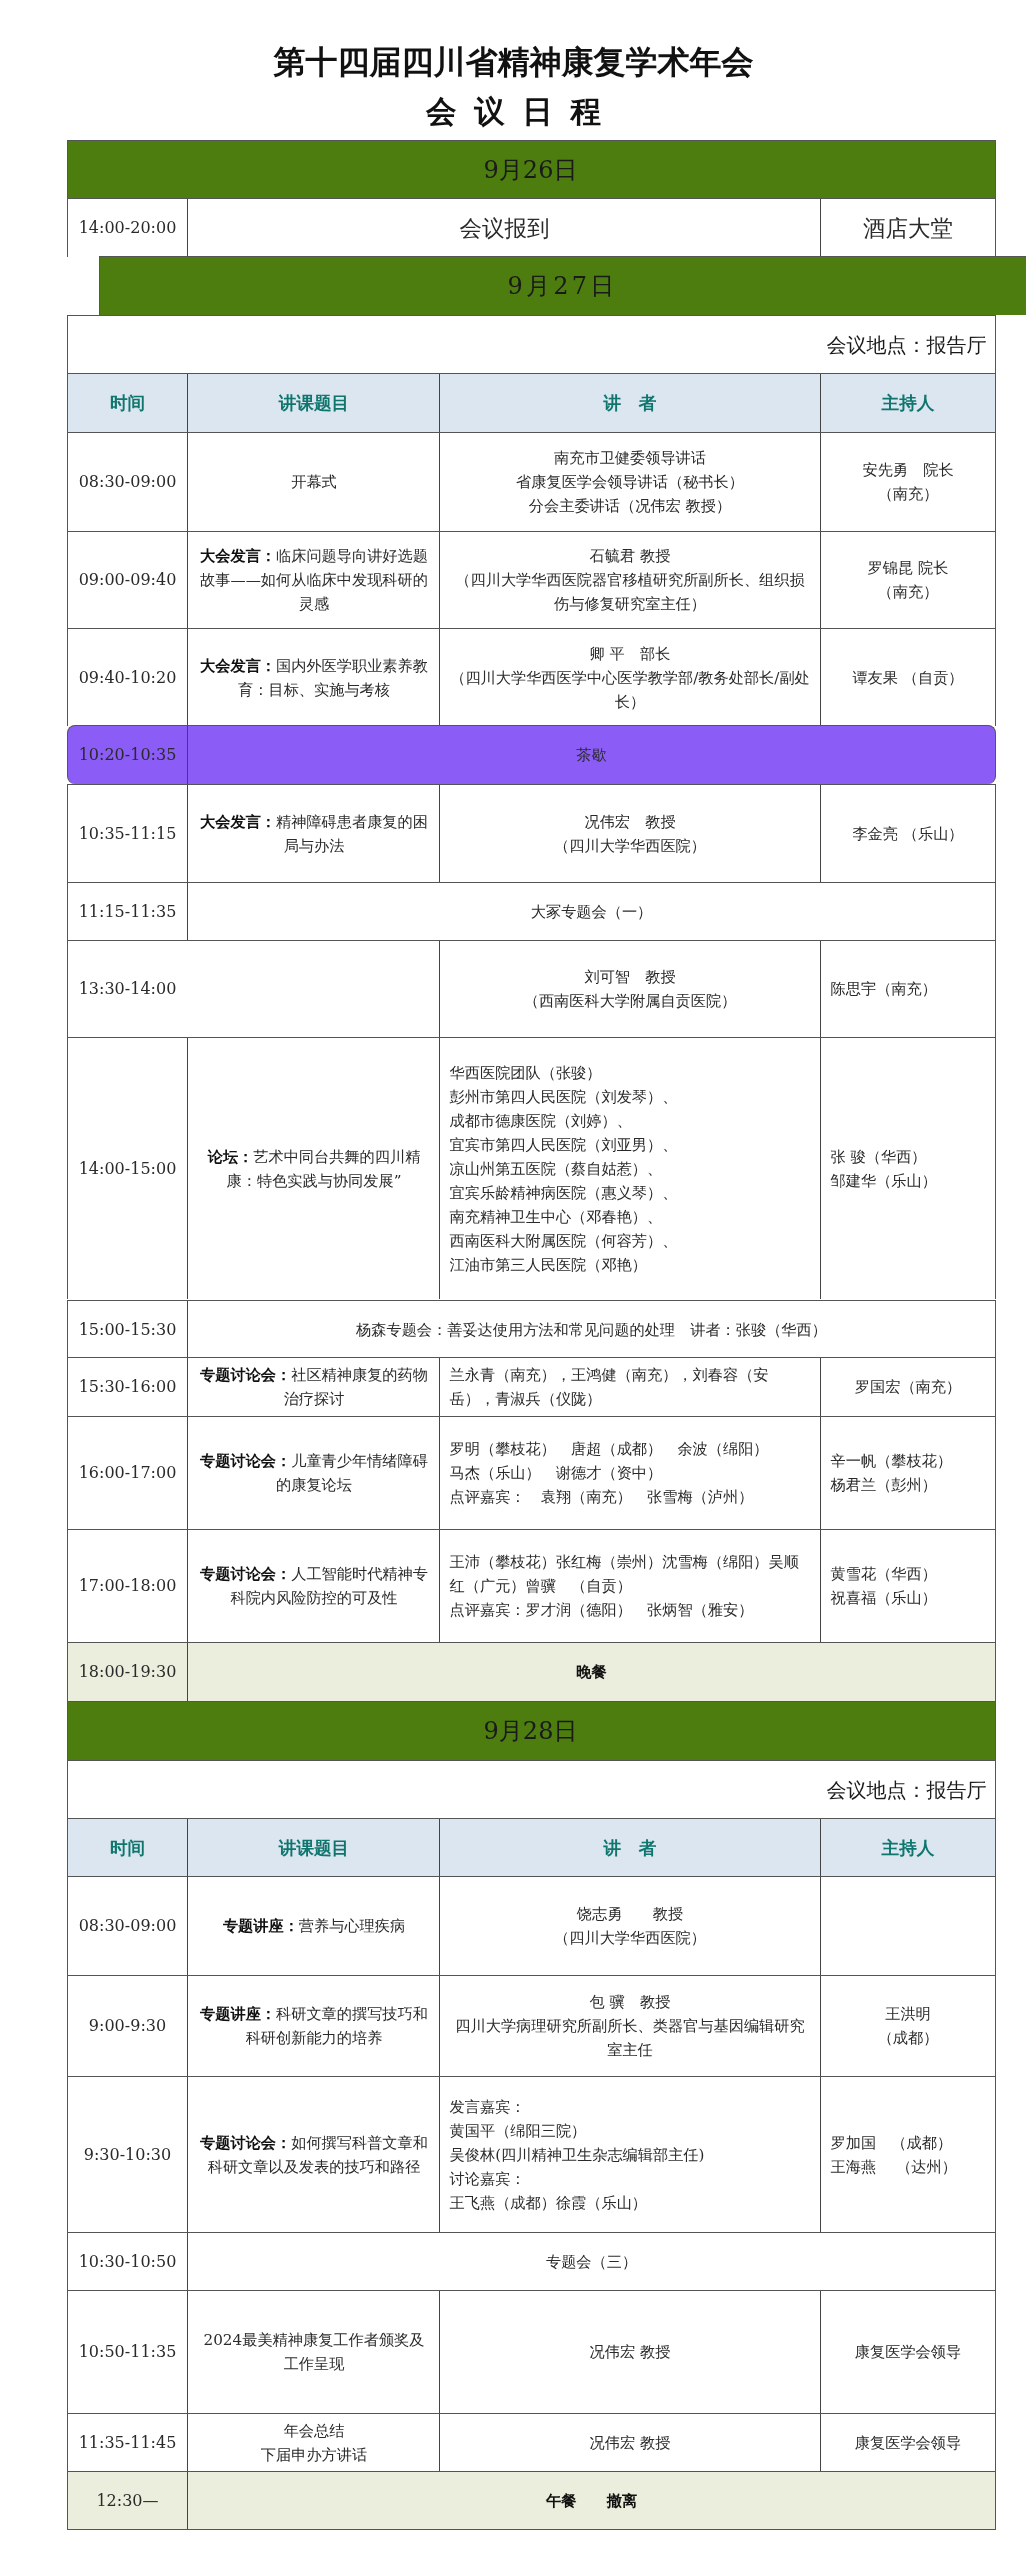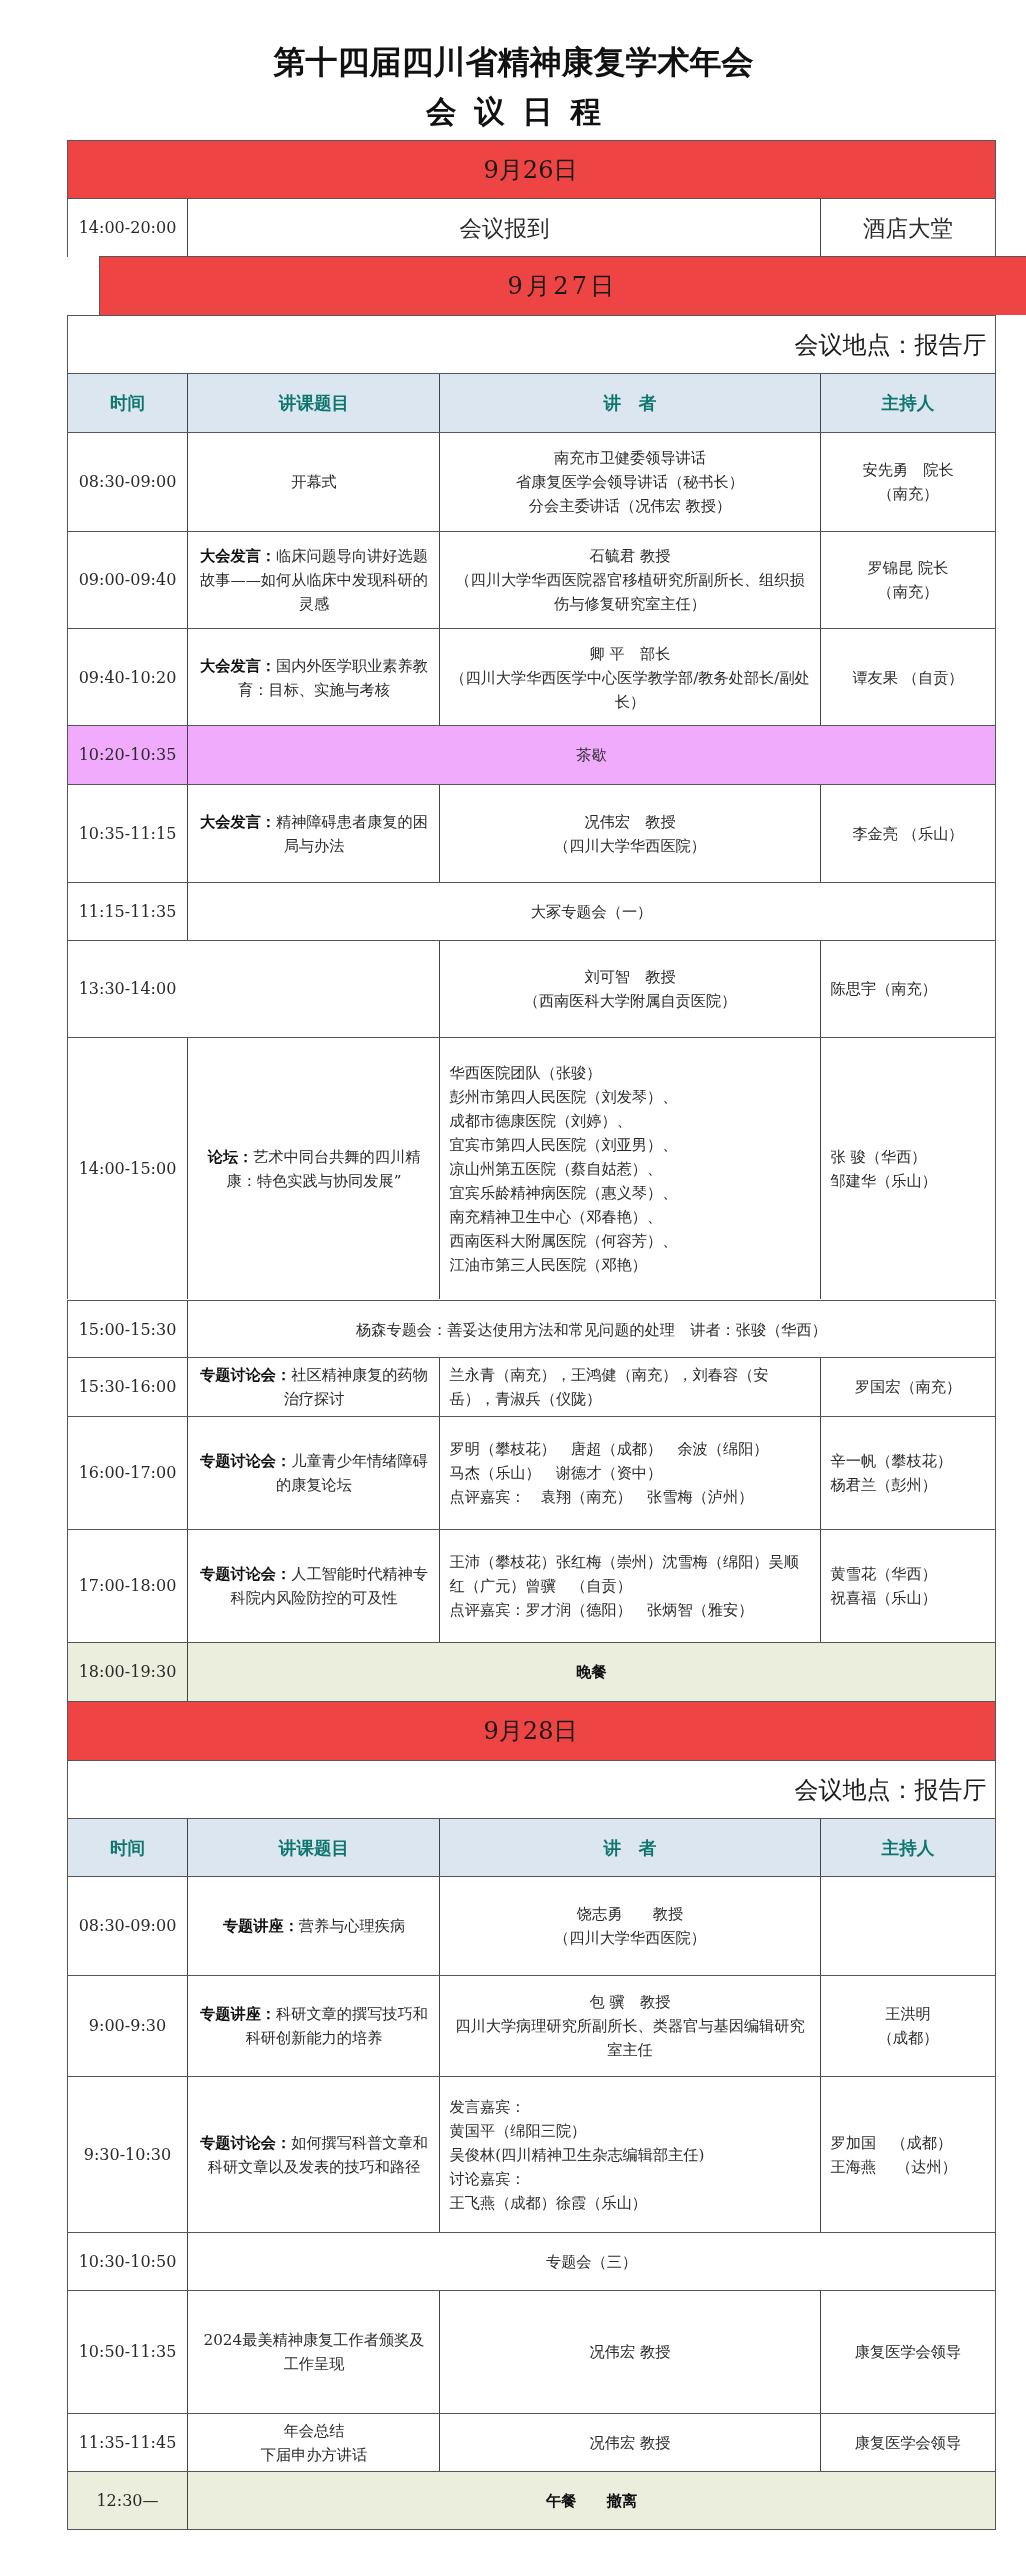--- a/index.html
+++ b/index.html
@@ -13,26 +13,26 @@
   .row.last { border-bottom:1.6px solid #555; }
   .cell { position:absolute; top:0; bottom:0; box-sizing:border-box; display:flex; align-items:center; justify-content:center; text-align:center; padding:3.2px 9.6px; font-size:15.2px; line-height:24px; }
   .cell + .cell { border-left:1.2px solid #444; }
   .c-time { left:0; width:119px; font-size:16px; padding:0 1.6px; }
   .c-topic { left:119px; width:253px; }
   .c-speaker { left:371px; width:381px; }
   .c-host { left:752px; width:175px; }
   .c-span { left:119px; width:808px; }
   .c-span-reg { left:119px; width:634px; font-size:22.5px; }
   .c-reg-loc { left:752px; width:175px; font-size:22.5px; }
-  .day { background:#ef4444; }
+  .day { background:#4d7c0f; }
   .day .cell { font-size:24px; color:#1a1a1a; }
-  .loc .cell { justify-content:flex-end; font-size:24px; color:#1a1a1a; padding-right:6.4px; }
+  .loc .cell { justify-content:flex-end; font-size:20px; color:#1a1a1a; padding-right:6.4px; }
   .hdr { background:#dce6f1; }
   .hdr .cell { font-size:17.6px; font-weight:bold; font-family:"DejaVu Sans","Liberation Sans",sans-serif; color:#0f766e; }
-  .tea { background:#f0abfc; }
+  .tea { background:#8b5cf6;border-radius:8px; }
   .meal { background:#ebeedd; }
   .left { justify-content:flex-start; text-align:left; }
   .bold { font-weight:bold; color:#111; }
   .topic-text { display:block; }
   .lines { display:block; }
   .lines span { display:block; }
 </style>
 </head>
 <body>
 

